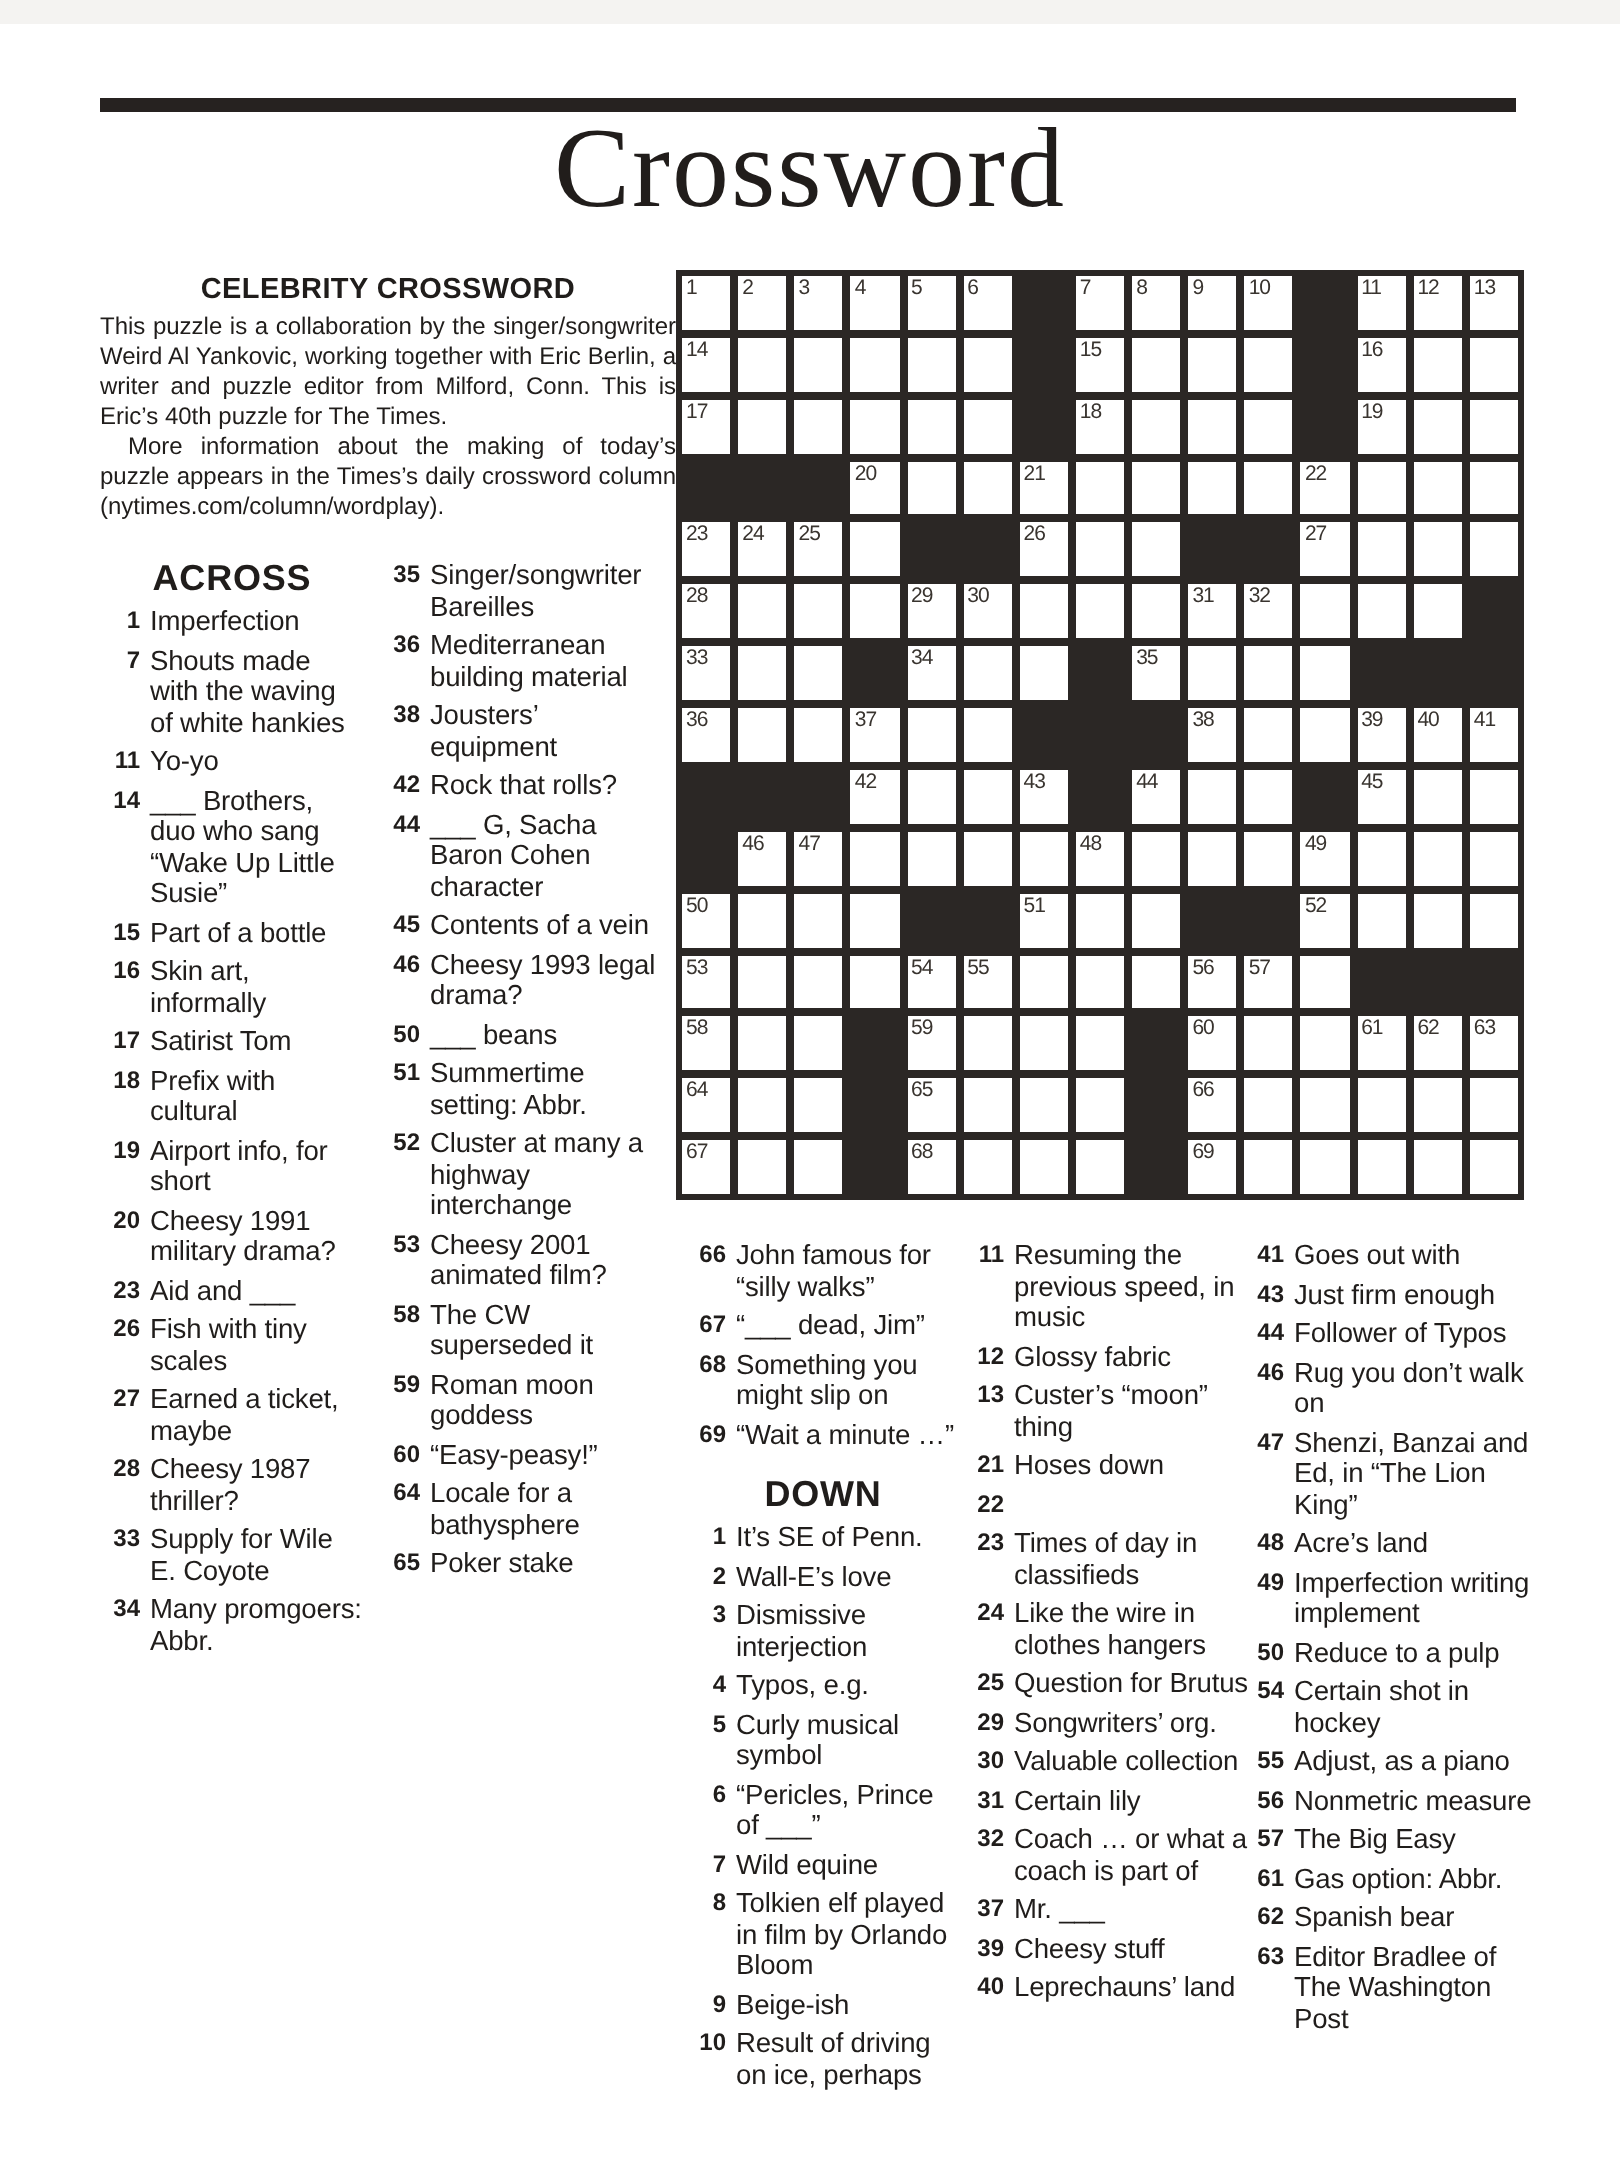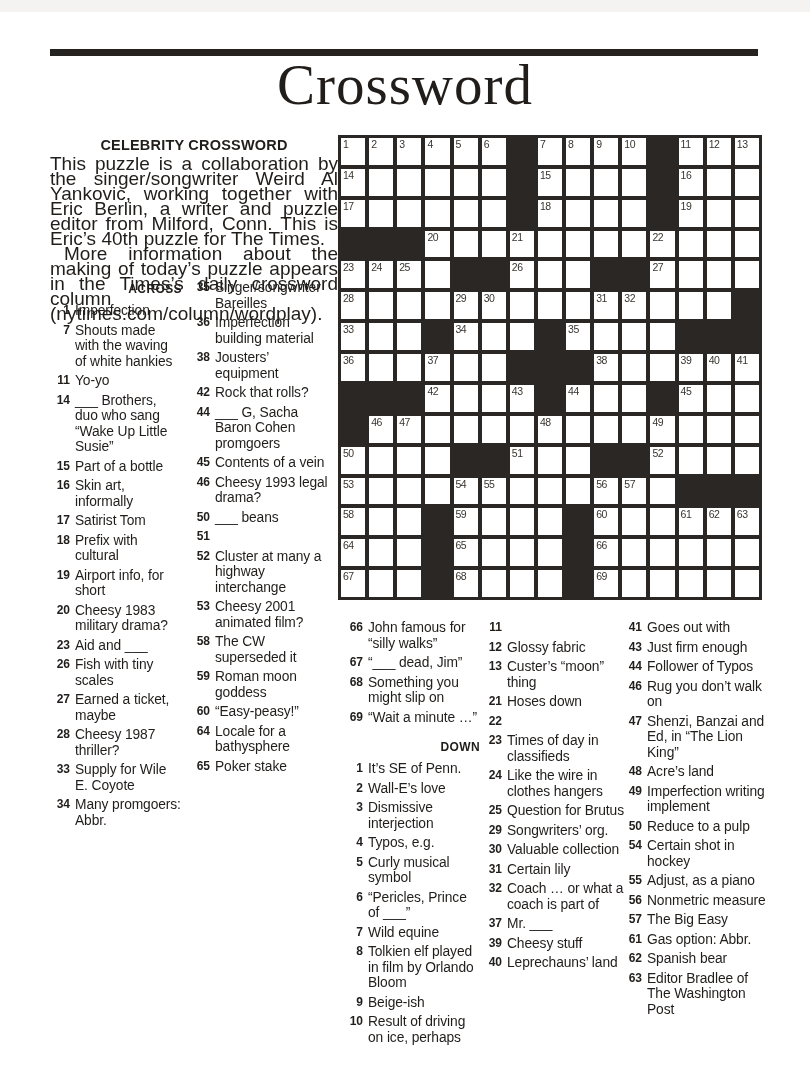--- a/index.html
+++ b/index.html
@@ -4,36 +4,36 @@
 <style>
   html,body{margin:0;padding:0;background:#f4f3f1;}
   .page{position:relative;width:810px;height:1080px;background:#ffffff;margin:12px auto;
         font-family:"Liberation Sans",sans-serif;color:#201d1b;overflow:hidden;}
   .top-rule{position:absolute;left:50px;top:37px;width:708px;height:7px;background:#262220;}
   .title{position:absolute;left:0;top:44px;width:100%;margin:0;text-align:center;
          font-family:"Liberation Serif",serif;font-weight:400;font-size:57px;line-height:1;
          color:#211d1b;letter-spacing:1px;}
   .intro{position:absolute;left:50px;top:125px;width:288px;}
   .intro h2{margin:0 0 3px 0;font-size:14.5px;font-weight:700;text-align:center;letter-spacing:.2px;}
-  .intro p{margin:0;font-size:19px;line-height:15px;text-align:justify;}
+  .intro p{margin:0;font-size:12px;line-height:15px;text-align:justify;}
   .intro p.indent{text-indent:14px;}
   .grid{position:absolute;left:338px;top:123px;width:424px;height:465px;box-sizing:border-box;
         display:grid;grid-template-columns:repeat(15,1fr);grid-template-rows:repeat(15,1fr);
         gap:4px;padding:3px;background:#2b2725;}
   .cell{background:#ffffff;position:relative;}
   .cell.black{background:#2b2725;}
   .cell .num{position:absolute;top:0;left:2px;font-size:10.5px;line-height:12px;
              color:#39342f;letter-spacing:-.5px;}
   .clue-col{position:absolute;}
   #col1{left:50px;top:268px;width:132px;}
   #col2{left:190px;top:268px;width:146px;}
   #col3{left:343px;top:608px;width:137px;}
   #col4{left:482px;top:608px;width:147px;}
   #col5{left:622px;top:608px;width:151px;}
-  .list-header{font-weight:700;font-size:12px;line-height:18px;text-align:right;
+  .list-header{font-weight:700;font-size:18px;line-height:18px;text-align:center;
                margin:0 0 5px 0;letter-spacing:.4px;}
   .list-header-down{margin-top:13px;}
   .clue{display:flex;margin-bottom:4px;}
   .cnum{flex:0 0 20px;text-align:right;padding-right:5px;font-weight:700;
         font-size:12px;line-height:15.5px;}
   .ctext{flex:1;font-size:13.8px;line-height:15.5px;letter-spacing:-.1px;}
 </style>
 </head>
 <body>
 
@@ -447,21 +447,21 @@
         <div class="clue">
           <span class="cnum">18</span>
           <span class="ctext">Prefix with cultural</span>
         </div>
         <div class="clue">
           <span class="cnum">19</span>
           <span class="ctext">Airport info, for short</span>
         </div>
         <div class="clue">
           <span class="cnum">20</span>
-          <span class="ctext">Cheesy 1983 military drama?</span>
+          <span class="ctext">Cheesy 1991 military drama?</span>
         </div>
         <div class="clue">
           <span class="cnum">23</span>
           <span class="ctext">Aid and ___</span>
         </div>
         <div class="clue">
           <span class="cnum">26</span>
           <span class="ctext">Fish with tiny scales</span>
         </div>
         <div class="clue">
@@ -484,48 +484,49 @@
   </div>
 
   <div class="clue-col" id="col2">
     <div class="list-body" id="col2-list">
         <div class="clue">
           <span class="cnum">35</span>
           <span class="ctext">Singer/songwriter Bareilles</span>
         </div>
         <div class="clue">
           <span class="cnum">36</span>
-          <span class="ctext">Imperfection building material</span>
+          <span class="ctext">Mediterranean building material</span>
         </div>
         <div class="clue">
           <span class="cnum">38</span>
           <span class="ctext">Jousters’ equipment</span>
         </div>
         <div class="clue">
           <span class="cnum">42</span>
           <span class="ctext">Rock that rolls?</span>
         </div>
         <div class="clue">
           <span class="cnum">44</span>
-          <span class="ctext">___ G, Sacha Baron Cohen promgoers</span>
+          <span class="ctext">___ G, Sacha Baron Cohen character</span>
         </div>
         <div class="clue">
           <span class="cnum">45</span>
           <span class="ctext">Contents of a vein</span>
         </div>
         <div class="clue">
           <span class="cnum">46</span>
           <span class="ctext">Cheesy 1993 legal drama?</span>
         </div>
         <div class="clue">
           <span class="cnum">50</span>
           <span class="ctext">___ beans</span>
         </div>
         <div class="clue">
           <span class="cnum">51</span>
+          <span class="ctext">Summertime setting: Abbr.</span>
         </div>
         <div class="clue">
           <span class="cnum">52</span>
           <span class="ctext">Cluster at many a highway interchange</span>
         </div>
         <div class="clue">
           <span class="cnum">53</span>
           <span class="ctext">Cheesy 2001 animated film?</span>
         </div>
         <div class="clue">
@@ -612,20 +613,21 @@
           <span class="cnum">10</span>
           <span class="ctext">Result of driving on ice, perhaps</span>
         </div>
       </div>
   </div>
 
   <div class="clue-col" id="col4">
     <div class="list-body" id="col4-list">
         <div class="clue">
           <span class="cnum">11</span>
+          <span class="ctext">Resuming the previous speed, in music</span>
         </div>
         <div class="clue">
           <span class="cnum">12</span>
           <span class="ctext">Glossy fabric</span>
         </div>
         <div class="clue">
           <span class="cnum">13</span>
           <span class="ctext">Custer’s “moon” thing</span>
         </div>
         <div class="clue">

